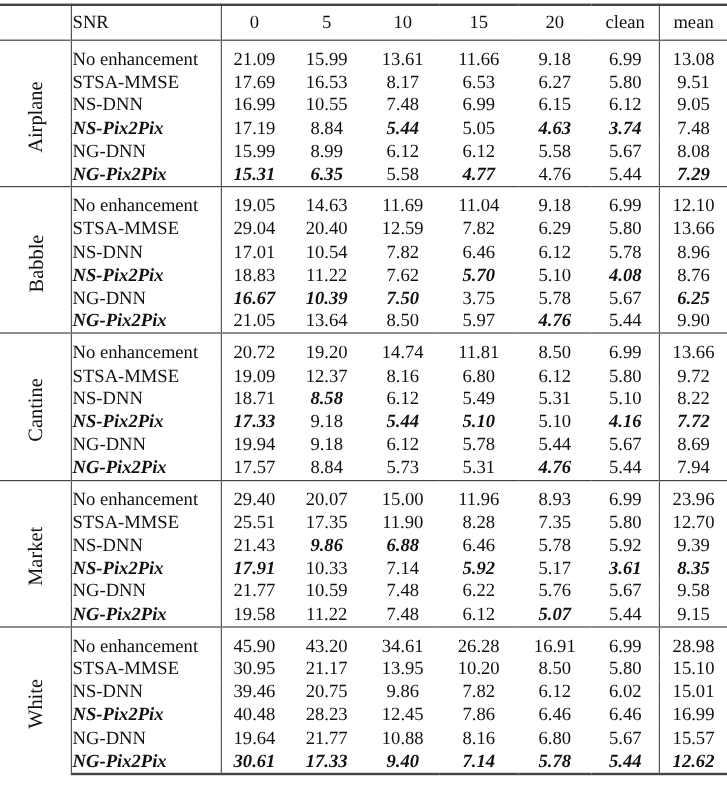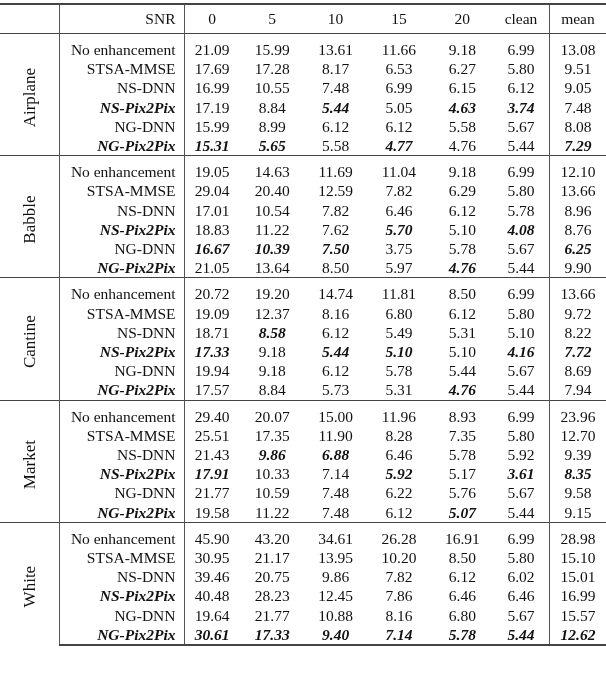--- a/index.html
+++ b/index.html
@@ -5,21 +5,21 @@
   html, body { margin: 0; padding: 0; background: #ffffff; }
   body { width: 606px; height: 676px; overflow: hidden; font-family: "Liberation Serif", "DejaVu Serif", serif; color: #111; }
   .wrap { position: relative; width: 606px; height: 676px; }
   table { border-collapse: collapse; position: absolute; left: 0; top: 3px; width: 606px; font-size: 15.5px; }
   td, th { padding: 0; height: 19.2px; line-height: 19.2px; font-weight: normal; white-space: nowrap; }
   .toprule { border-top: 2px solid #444; }
   .midrule td, .midrule th { border-top: 1.5px solid #444; }
   .bottomrule td, .bottomrule th { border-bottom: 2px solid #444; }
   .grpcell { width: 36px; border-right: 1.2px solid #555; text-align: center; vertical-align: middle; }
   .grplabel { display: inline-block; transform: rotate(-90deg); font-size: 17px; white-space: nowrap; }
-  .method { width: 116px; text-align: right; padding-right: 8px; border-right: 1.2px solid #555; }
+  .method { width: 116px; text-align: left; padding-right: 8px; border-right: 1.2px solid #555; }
   .num { text-align: center; }
   .c0 { width: 57px; } .c5 { width: 68px; } .c10 { width: 64px; } .c15 { width: 68px; } .c20 { width: 64px; } .cclean { width: 58px; }
   .mean { width: 58px; text-align: center; border-left: 1.2px solid #555; }
   .b { font-weight: bold; font-style: italic; }
   .hdr th { height: 28px; line-height: 28px; }
   .first td { padding-top: 6px; }
   .last td { padding-bottom: 0; }
 </style>
 </head>
 <body>
@@ -47,21 +47,21 @@
           <td class="num c5">15.99</td>
           <td class="num c10">13.61</td>
           <td class="num c15">11.66</td>
           <td class="num c20">9.18</td>
           <td class="num cclean">6.99</td>
           <td class="mean">13.08</td>
         </tr>
         <tr class="">
           <td class="method">STSA-MMSE</td>
           <td class="num c0">17.69</td>
-          <td class="num c5">17.28</td>
+          <td class="num c5">16.53</td>
           <td class="num c10">8.17</td>
           <td class="num c15">6.53</td>
           <td class="num c20">6.27</td>
           <td class="num cclean">5.80</td>
           <td class="mean">9.51</td>
         </tr>
         <tr class="">
           <td class="method">NS-DNN</td>
           <td class="num c0">16.99</td>
           <td class="num c5">10.55</td>
@@ -87,21 +87,21 @@
           <td class="num c5">8.99</td>
           <td class="num c10">6.12</td>
           <td class="num c15">6.12</td>
           <td class="num c20">5.58</td>
           <td class="num cclean">5.67</td>
           <td class="mean">8.08</td>
         </tr>
         <tr class="last">
           <td class="method b">NG-Pix2Pix</td>
           <td class="num c0 b">15.31</td>
-          <td class="num c5 b">5.65</td>
+          <td class="num c5 b">6.35</td>
           <td class="num c10">5.58</td>
           <td class="num c15 b">4.77</td>
           <td class="num c20">4.76</td>
           <td class="num cclean">5.44</td>
           <td class="mean b">7.29</td>
         </tr>
         <tr class="midrule first">
           <td class="grpcell" rowspan="6"><span class="grplabel">Babble</span></td>
           <td class="method">No enhancement</td>
           <td class="num c0">19.05</td>

